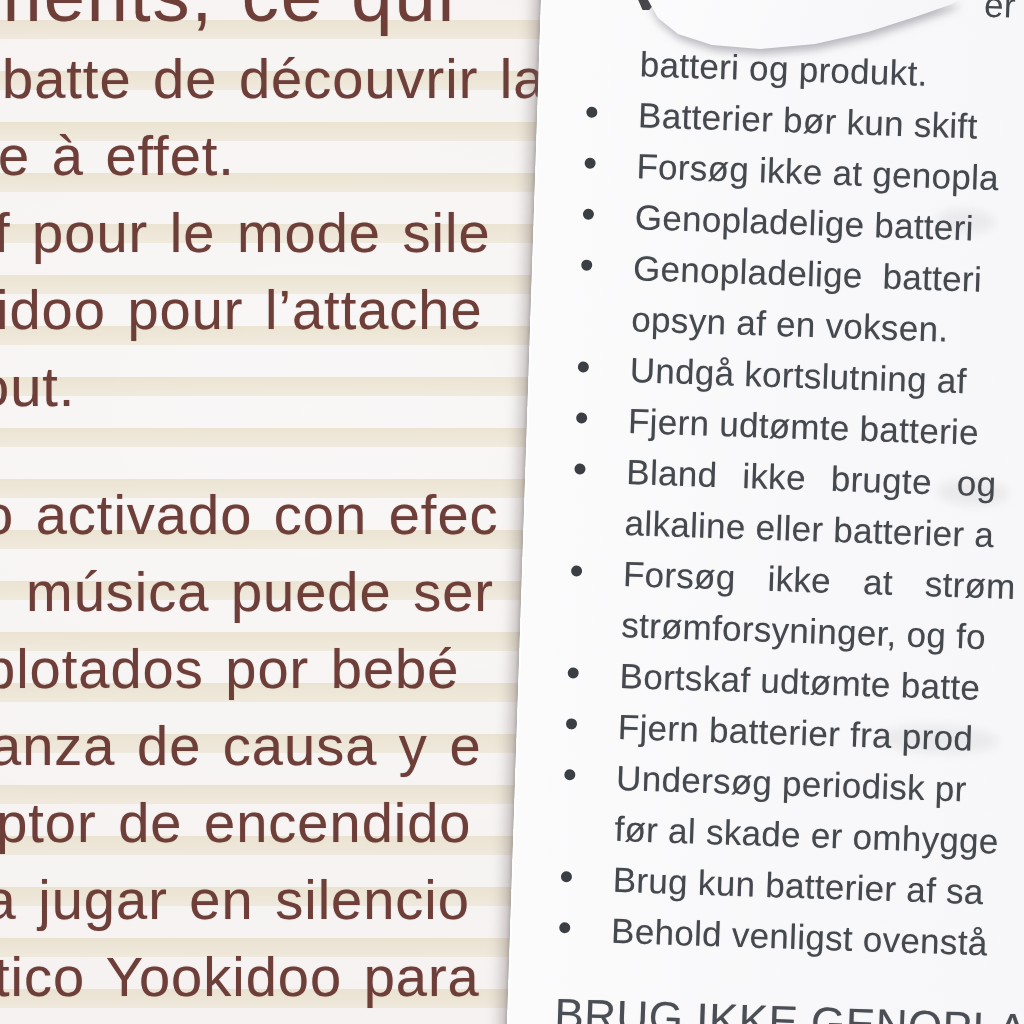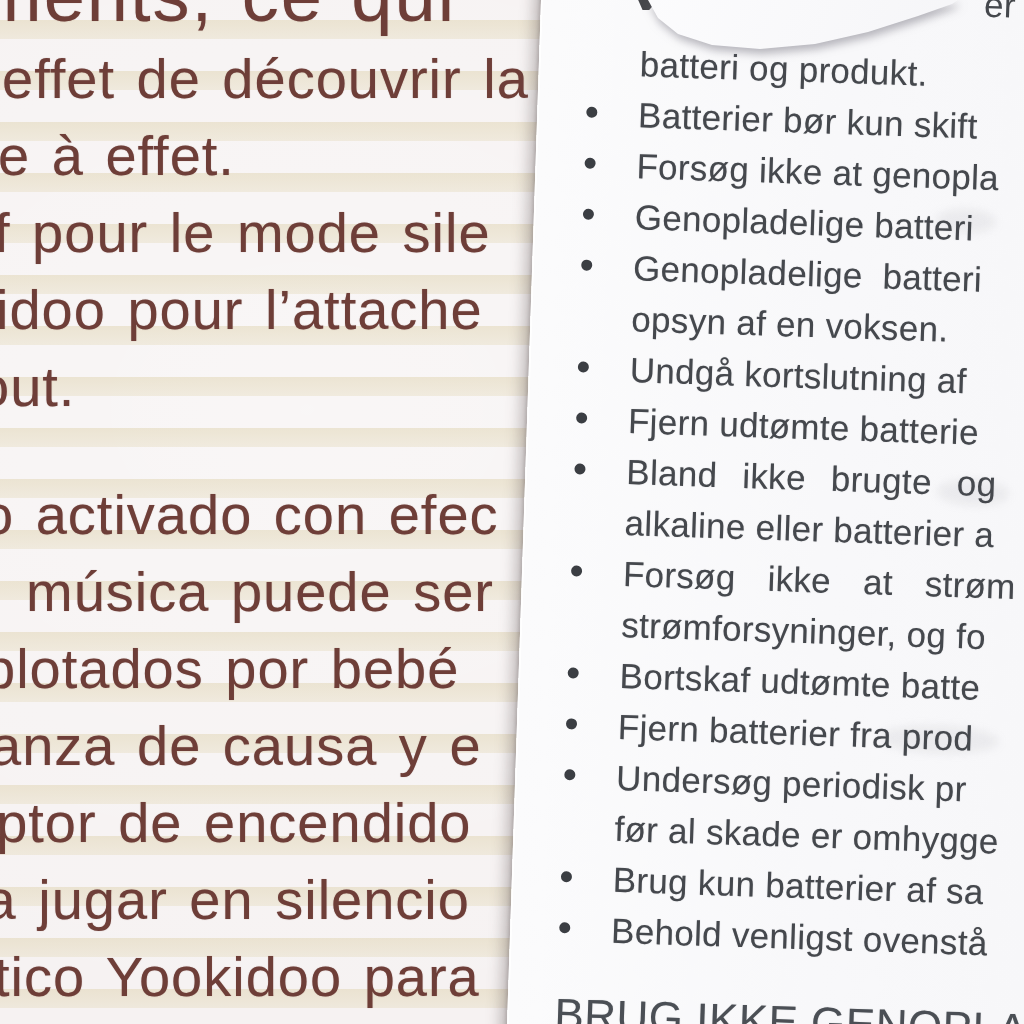--- a/index.html
+++ b/index.html
@@ -77,21 +77,21 @@
 </style>
 </head>
 <body>
 
 <div id="canvas">
 
   <div id="left-paper">
     <div id="left-stripes"></div>
     <div id="left-lines">
         <div class="left-line big" style="left: -20px; top: -44px;">ments, ce qui</div>
-        <div class="left-line" style="left: 2px; top: 48px;">effet de découvrir la</div>
+        <div class="left-line" style="left: 2px; top: 48px;">batte de découvrir la</div>
         <div class="left-line" style="left: -2px; top: 125px;">e à effet.</div>
         <div class="left-line" style="left: -6px; top: 202px;">f pour le mode sile</div>
         <div class="left-line" style="left: -4px; top: 279px;">idoo pour l’attache</div>
         <div class="left-line" style="left: -22px; top: 356px;">out.</div>
         <div class="left-line" style="left: -18px; top: 484px;">o activado con efec</div>
         <div class="left-line" style="left: 26px; top: 561px; text-align: right;">música puede ser</div>
         <div class="left-line" style="left: -16px; top: 638px;">blotados por bebé</div>
         <div class="left-line" style="left: -10px; top: 715px;">anza de causa  y e</div>
         <div class="left-line" style="left: -36px; top: 792px;">uptor de encendido</div>
         <div class="left-line" style="left: -32px; top: 869px;">ta jugar en silencio</div>

